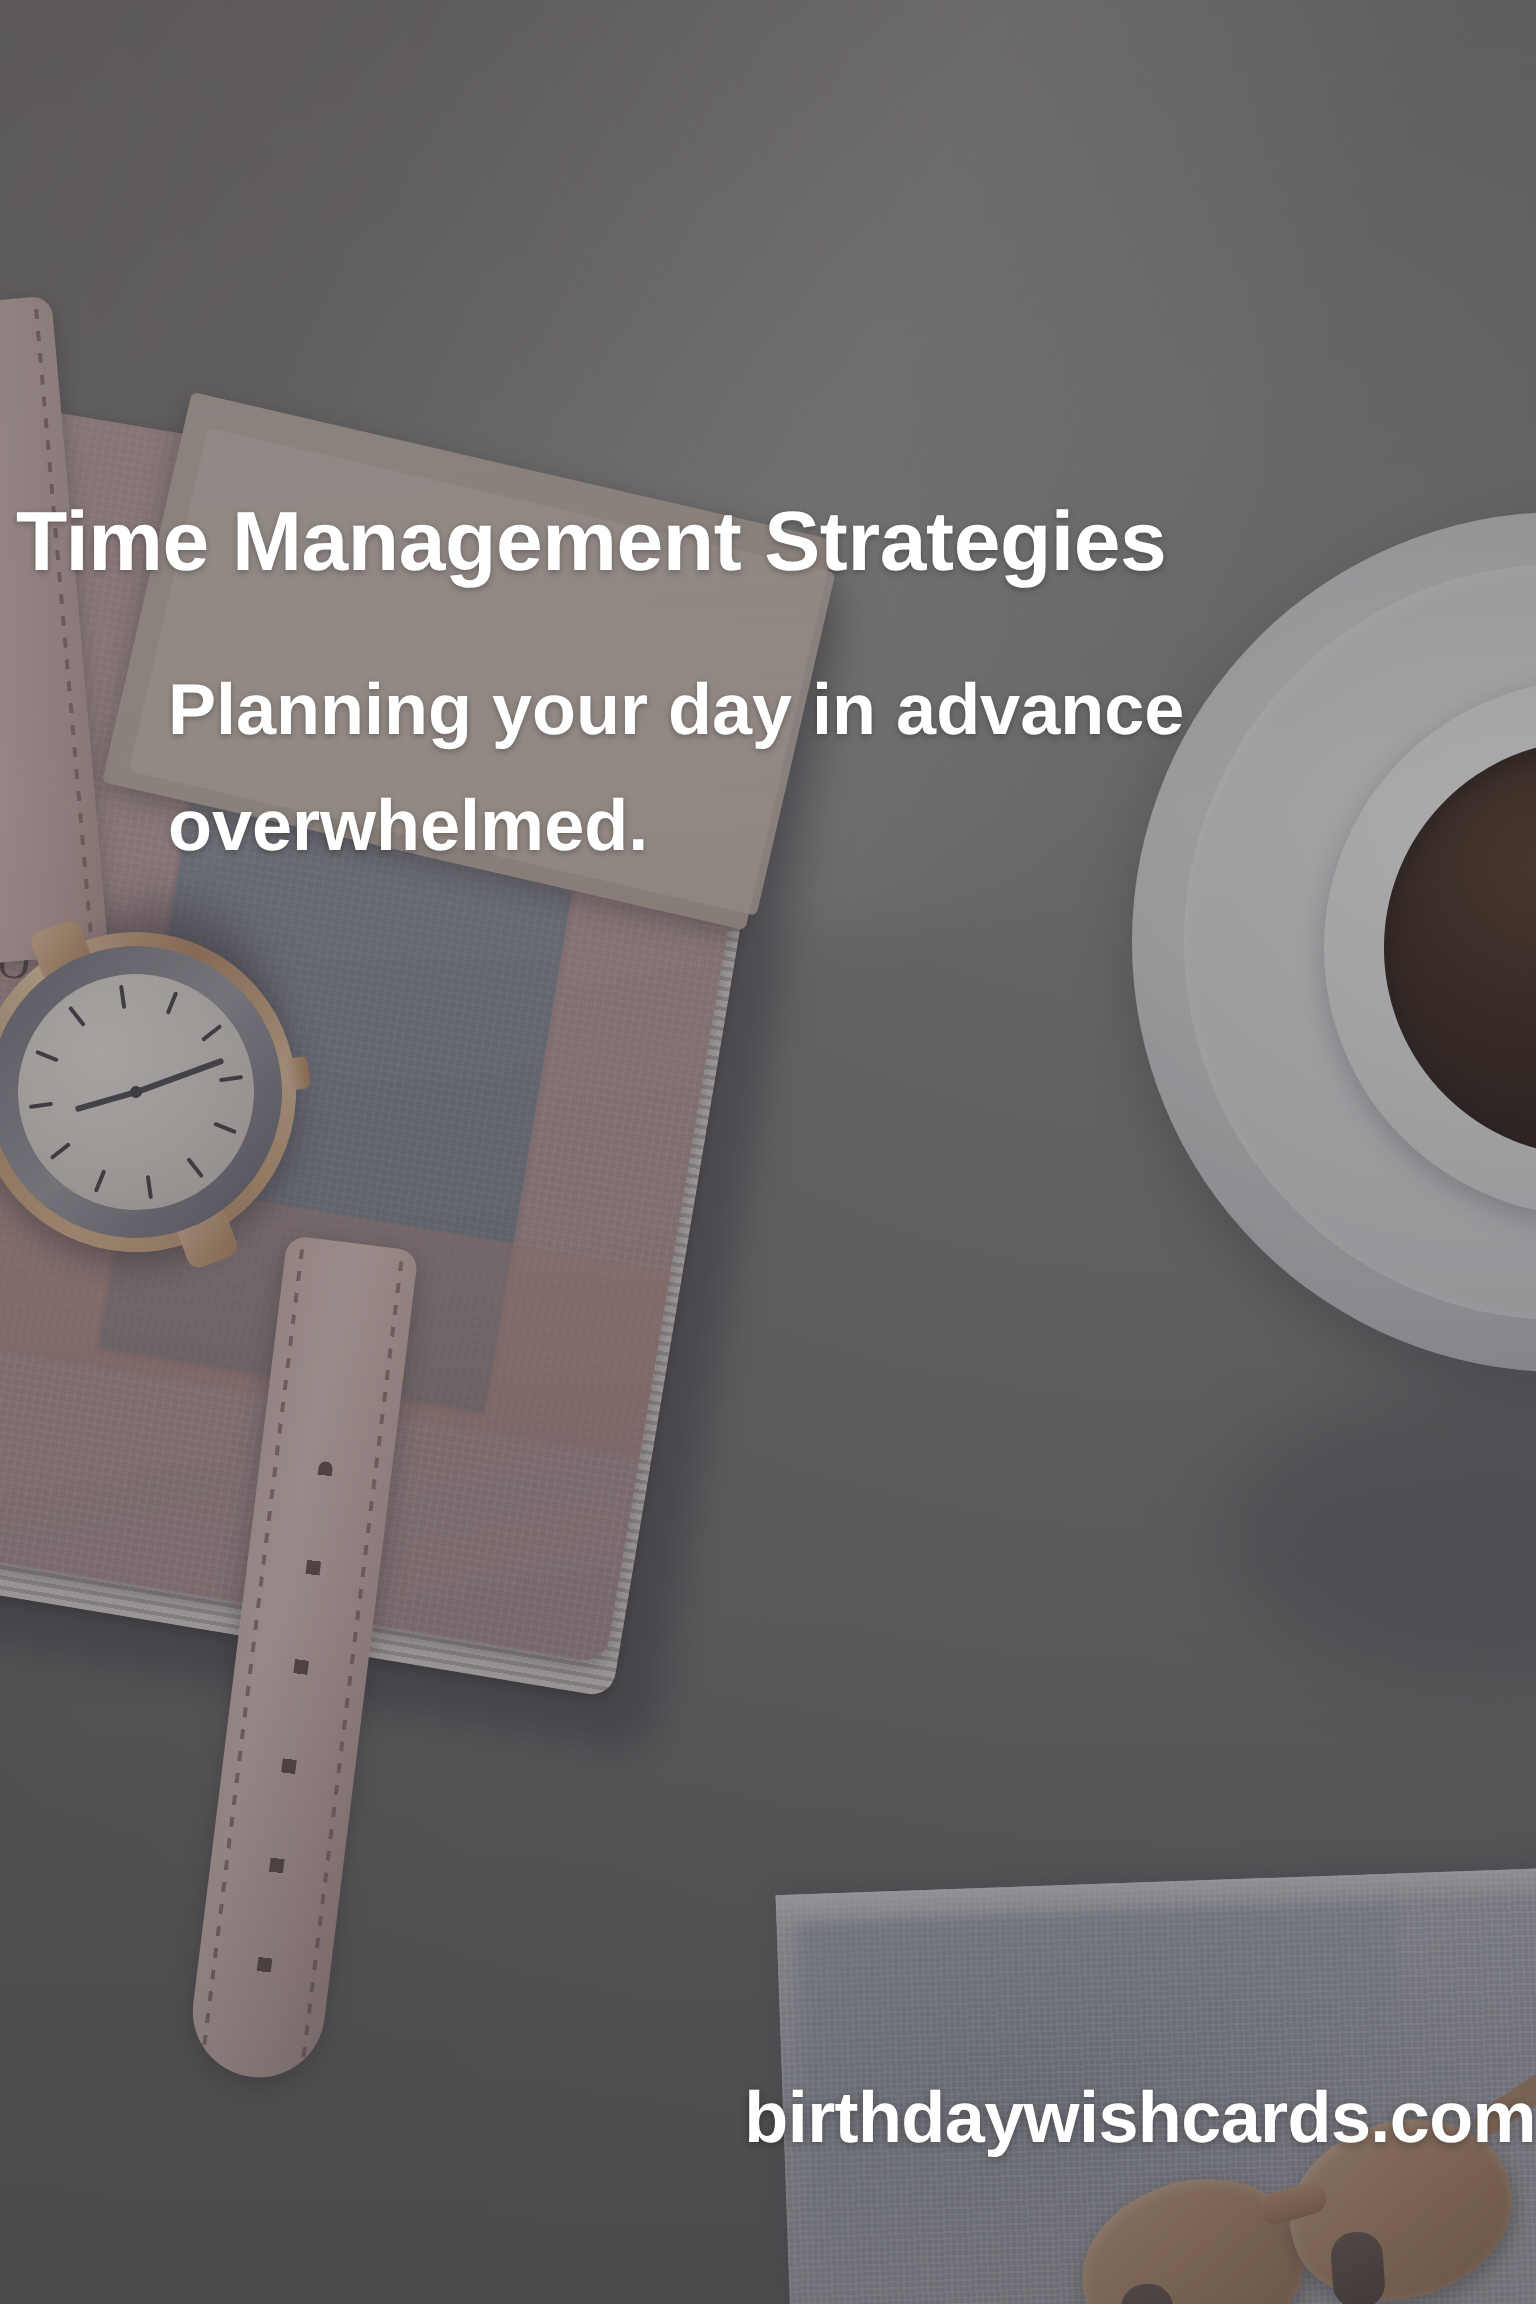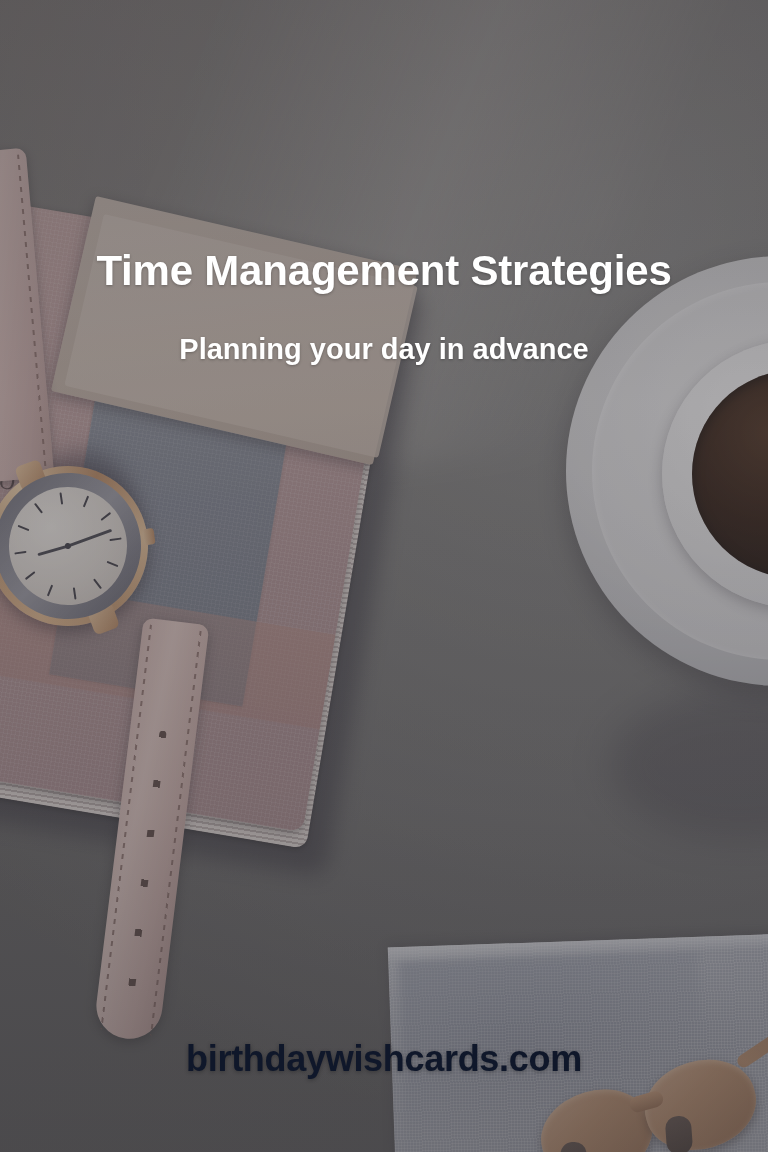--- a/index.html
+++ b/index.html
@@ -293,50 +293,50 @@
   }
   .overlay-grad{
     position:absolute;inset:0;
     background:linear-gradient(180deg,rgba(40,38,42,.18) 0%,rgba(40,38,42,.05) 35%,rgba(40,38,42,.10) 70%,rgba(40,38,42,.26) 100%);
   }
 
   
   .text-block{
     position:absolute;
     left:0; right:0; top:250px;
-    text-align:center;
-    padding:0 24px;
+    text-align:left;
+    padding:0 8px;
     box-sizing:border-box;
   }
   .headline{
     margin:0;
     font-size:42px;
     font-weight:bold;
     line-height:1.0;
     color:#ffffff;
     letter-spacing:-0.2px;
     text-shadow:0 1px 3px rgba(0,0,0,.28);
   }
   .subhead{
     margin:34px auto 0;
     max-width:600px;
-    font-size:29px;
+    font-size:36px;
     font-weight:bold;
     line-height:1.62;
     color:#ffffff;
     text-shadow:0 1px 3px rgba(0,0,0,.28);
   }
   .watermark{
     position:absolute;
     left:0;right:0;
     top:1038px;
-    text-align:center;
+    text-align:right;
     font-size:36px;
     font-weight:bold;
-    color:#0f172a;
+    color:#ffffff;
     letter-spacing:-0.3px;
     text-shadow:0 1px 4px rgba(0,0,0,.32);
   }
 </style>
 </head>
 <body>
 
 <div class="card">
 
   <div class="photo">
@@ -426,18 +426,19 @@
 
   </div>
 
   <div class="overlay"></div>
   <div class="overlay-grad"></div>
 
   <div class="text-block">
     <h1 class="headline">Time Management Strategies</h1>
     <div class="subhead">
       <div>Planning your day in advance</div>
+      <div>overwhelmed.</div>
     </div>
   </div>
 
   <div class="watermark">birthdaywishcards.com</div>
 
 </div>
 
 </body></html>

